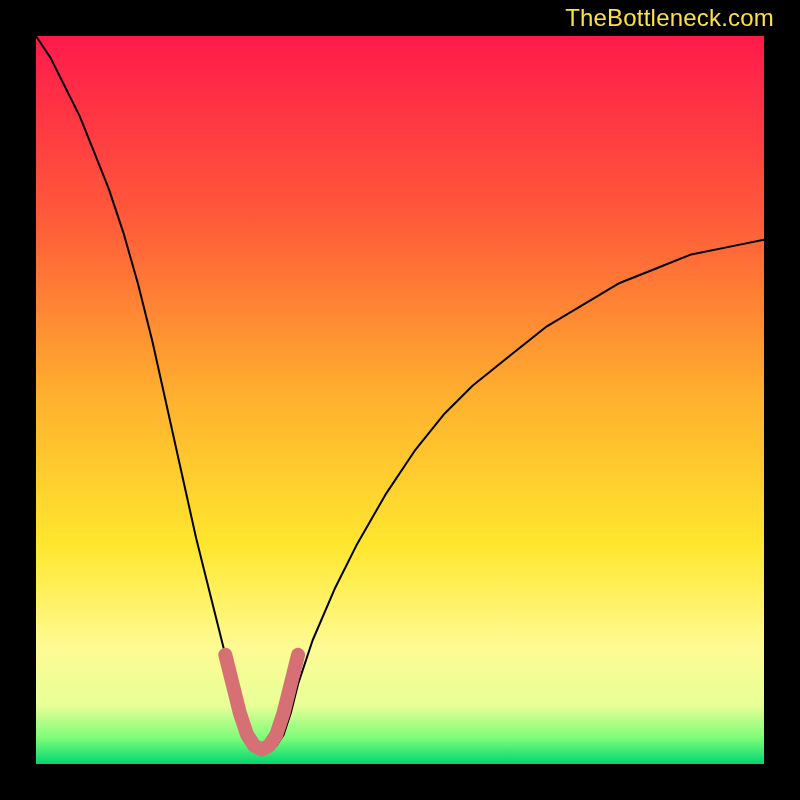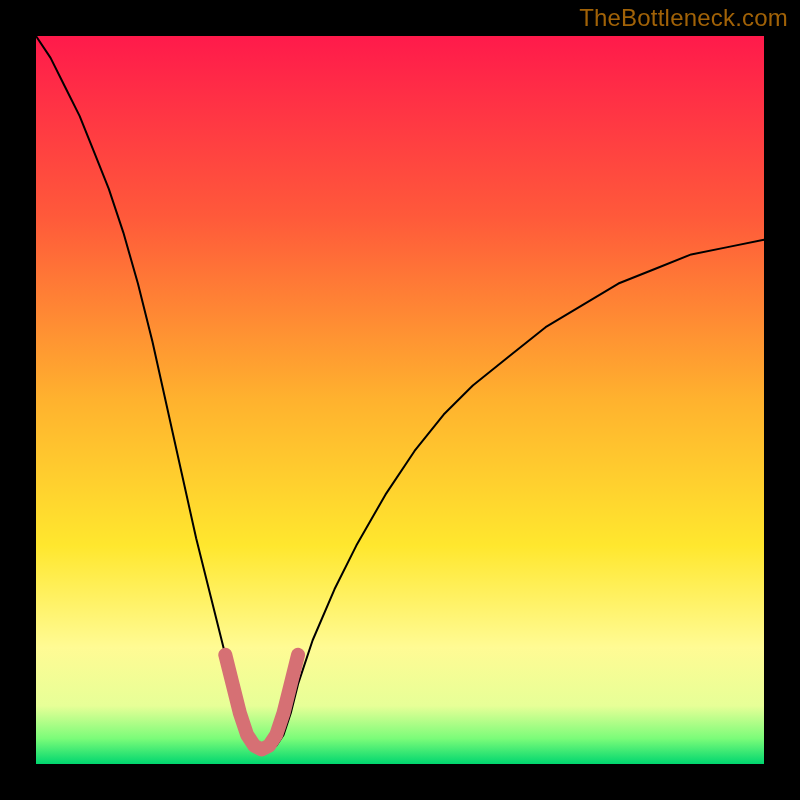--- a/index.html
+++ b/index.html
@@ -1,17 +1,17 @@
 <!DOCTYPE html>
 <html><head>
 <meta charset="utf-8">
 <style>
   html,body{margin:0;padding:0;width:800px;height:800px;background:#000;overflow:hidden;font-family:Arial,Helvetica,sans-serif}
   .stage{position:relative;width:800px;height:800px}
-  .watermark{position:absolute;top:4px;right:12px;color:#a16207;font-size:24px;letter-spacing:.2px;user-select:none}
+  .watermark{position:absolute;top:4px;right:26px;color:#fde047;font-size:24px;letter-spacing:.2px;user-select:none}
   svg{display:block}
 </style>
 </head>
 <body>
 <div class="stage">
 
 <svg width="800" height="800" viewBox="0 0 800 800" xmlns="http://www.w3.org/2000/svg">
   <defs>
     <linearGradient id="bg-grad" x1="0" y1="0" x2="0" y2="1">
           <stop offset="0%" stop-color="#ff1a4b"></stop>

